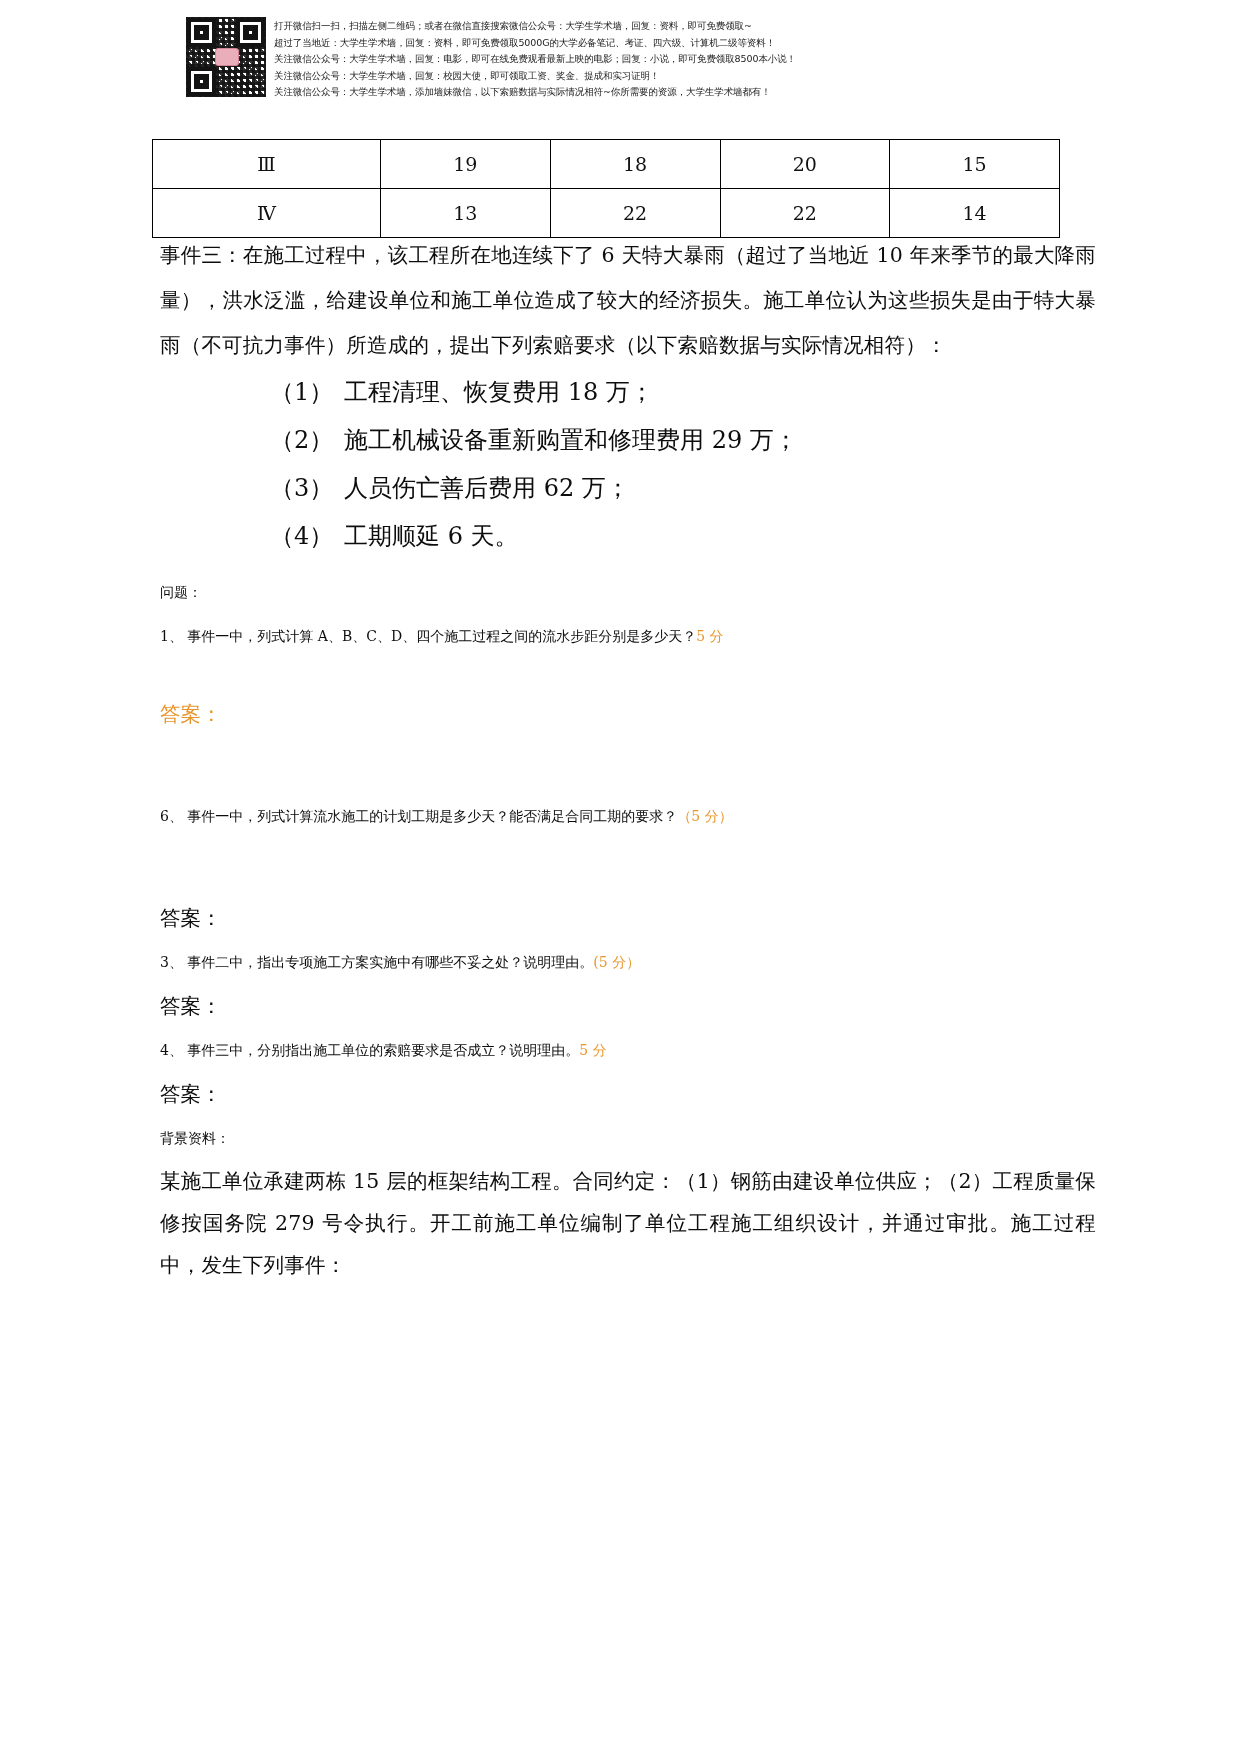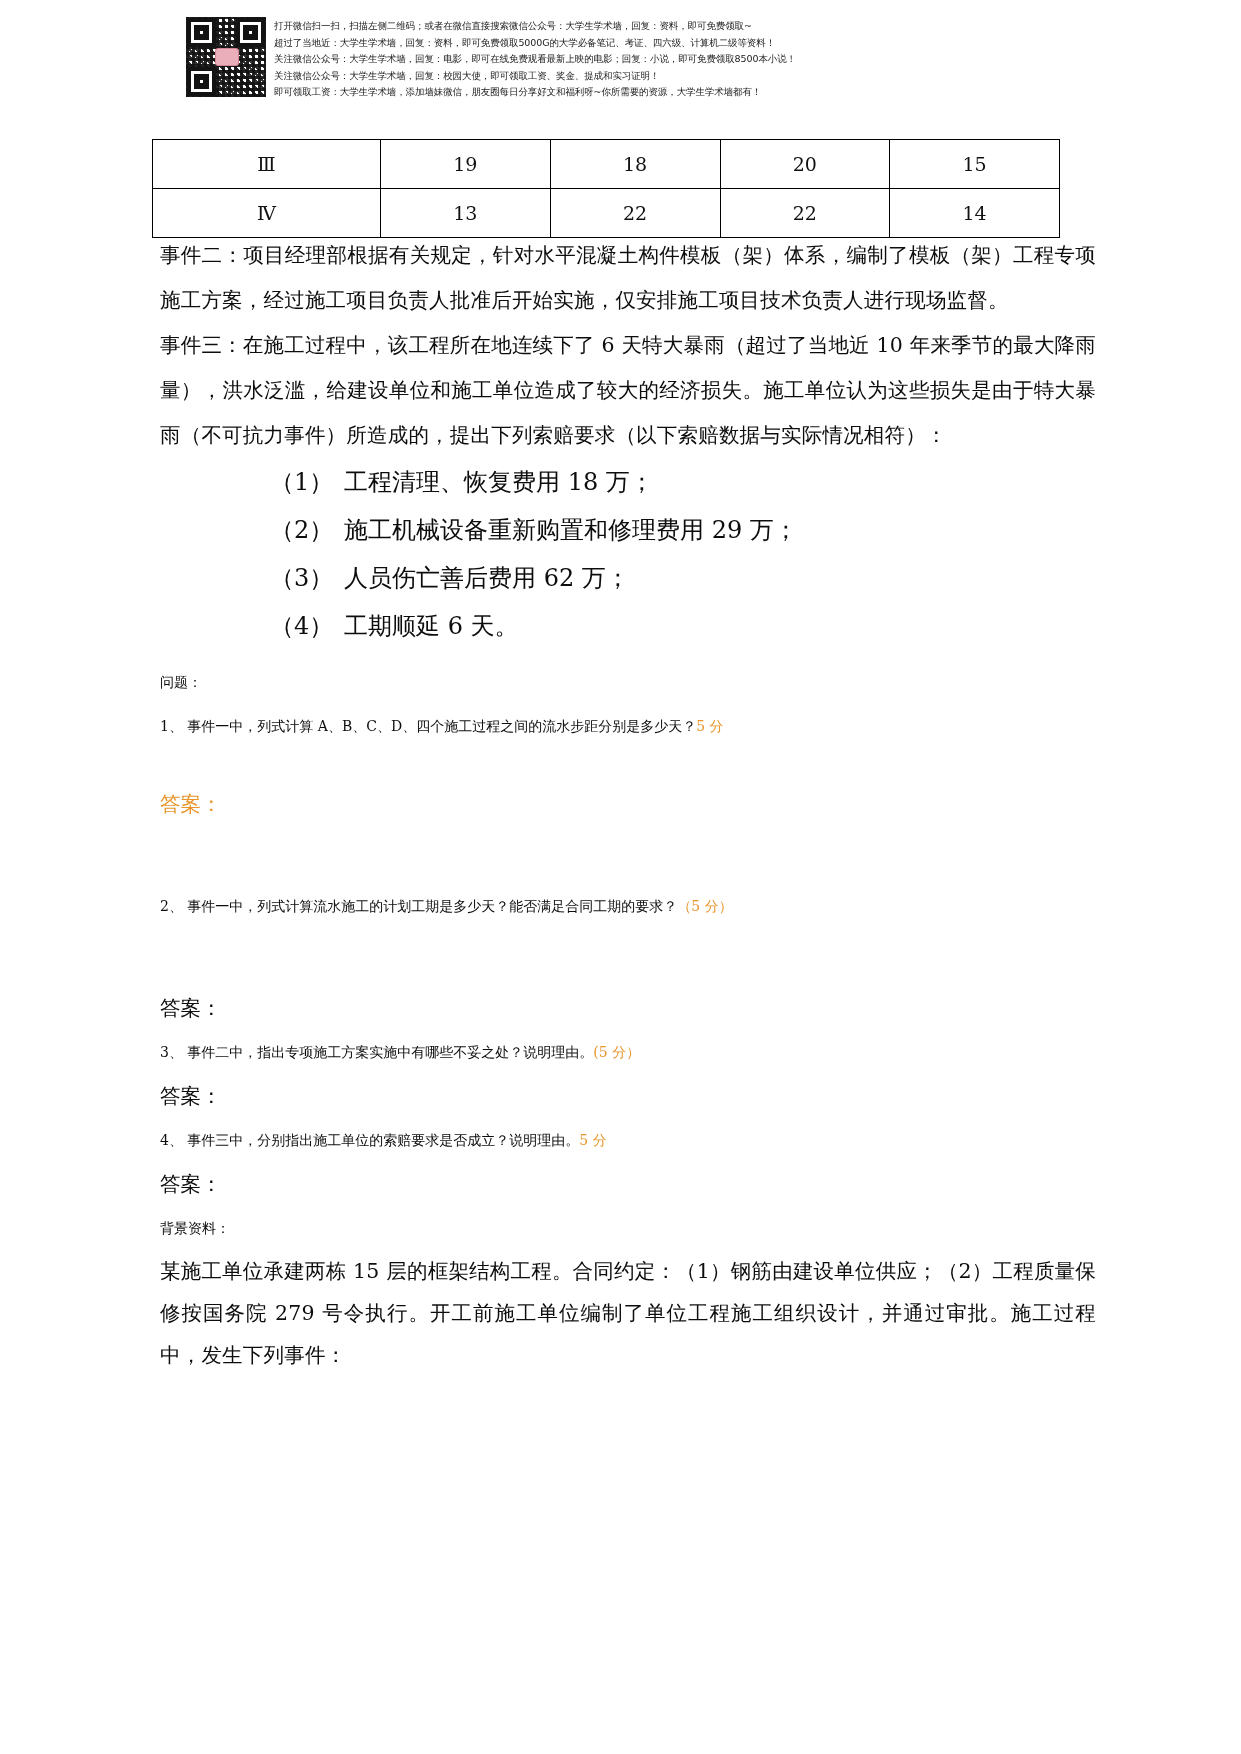--- a/index.html
+++ b/index.html
@@ -156,21 +156,21 @@
   <div class="promo">
     <div class="qr">
       <span class="eye3"></span>
       <span class="ctr"></span>
     </div>
     <div class="promo-lines">
       <div>打开微信扫一扫，扫描左侧二维码；或者在微信直接搜索微信公众号：大学生学术墙，回复：资料，即可免费领取~</div>
       <div>超过了当地近：大学生学术墙，回复：资料，即可免费领取5000G的大学必备笔记、考证、四六级、计算机二级等资料！</div>
       <div>关注微信公众号：大学生学术墙，回复：电影，即可在线免费观看最新上映的电影；回复：小说，即可免费领取8500本小说！</div>
       <div>关注微信公众号：大学生学术墙，回复：校园大使，即可领取工资、奖金、提成和实习证明！</div>
-      <div>即可领取工资：大学生学术墙，添加墙妹微信，朋友圈每日分享好文和福利呀~你所需要的资源，大学生学术墙都有！</div>
+      <div>关注微信公众号：大学生学术墙，添加墙妹微信，以下索赔数据与实际情况相符~你所需要的资源，大学生学术墙都有！</div>
     </div>
   </div>
 
   <div class="tbl-wrap">
     <table class="grid">
       <tbody>
         <tr>
           <td class="rowhead">Ⅲ</td>
           <td>19</td>
           <td>18</td>
@@ -183,21 +183,20 @@
           <td>22</td>
           <td>22</td>
           <td>14</td>
         </tr>
       </tbody>
     </table>
   </div>
 
   <div class="doc">
 
-    <p class="para">事件二：项目经理部根据有关规定，针对水平混凝土构件模板（架）体系，编制了模板（架）工程专项施工方案，经过施工项目负责人批准后开始实施，仅安排施工项目技术负责人进行现场监督。</p>
 
     <p class="para">事件三：在施工过程中，该工程所在地连续下了 6 天特大暴雨（超过了当地近 10 年来季节的最大降雨量），洪水泛滥，给建设单位和施工单位造成了较大的经济损失。施工单位认为这些损失是由于特大暴雨（不可抗力事件）所造成的，提出下列索赔要求（以下索赔数据与实际情况相符）：</p>
 
     <p class="list">
       <span class="num">（1）</span><span>工程清理、恢复费用 18 万；</span>
     </p>
     <p class="list">
       <span class="num">（2）</span><span>施工机械设备重新购置和修理费用 29 万；</span>
     </p>
     <p class="list">
@@ -212,21 +211,21 @@
 
     <p class="q">
       <span>1、 事件一中，列式计算 A、B、C、D、四个施工过程之间的流水步距分别是多少天？</span><span class="orange">5 分</span>
     </p>
     <div class="gap-md"></div>
     <p class="ans orange">答案：</p>
 
     <div class="gap-lg"></div>
 
     <p class="q">
-      <span>2、 事件一中，列式计算流水施工的计划工期是多少天？能否满足合同工期的要求？</span><span class="orange">（5 分）</span>
+      <span>6、 事件一中，列式计算流水施工的计划工期是多少天？能否满足合同工期的要求？</span><span class="orange">（5 分）</span>
     </p>
     <div class="gap-lg"></div>
     <p class="ans">答案：</p>
 
     <p class="q">
       <span>3、 事件二中，指出专项施工方案实施中有哪些不妥之处？说明理由。</span><span class="orange">(5 分）</span>
     </p>
     <p class="ans">答案：</p>
 
     <p class="q">

